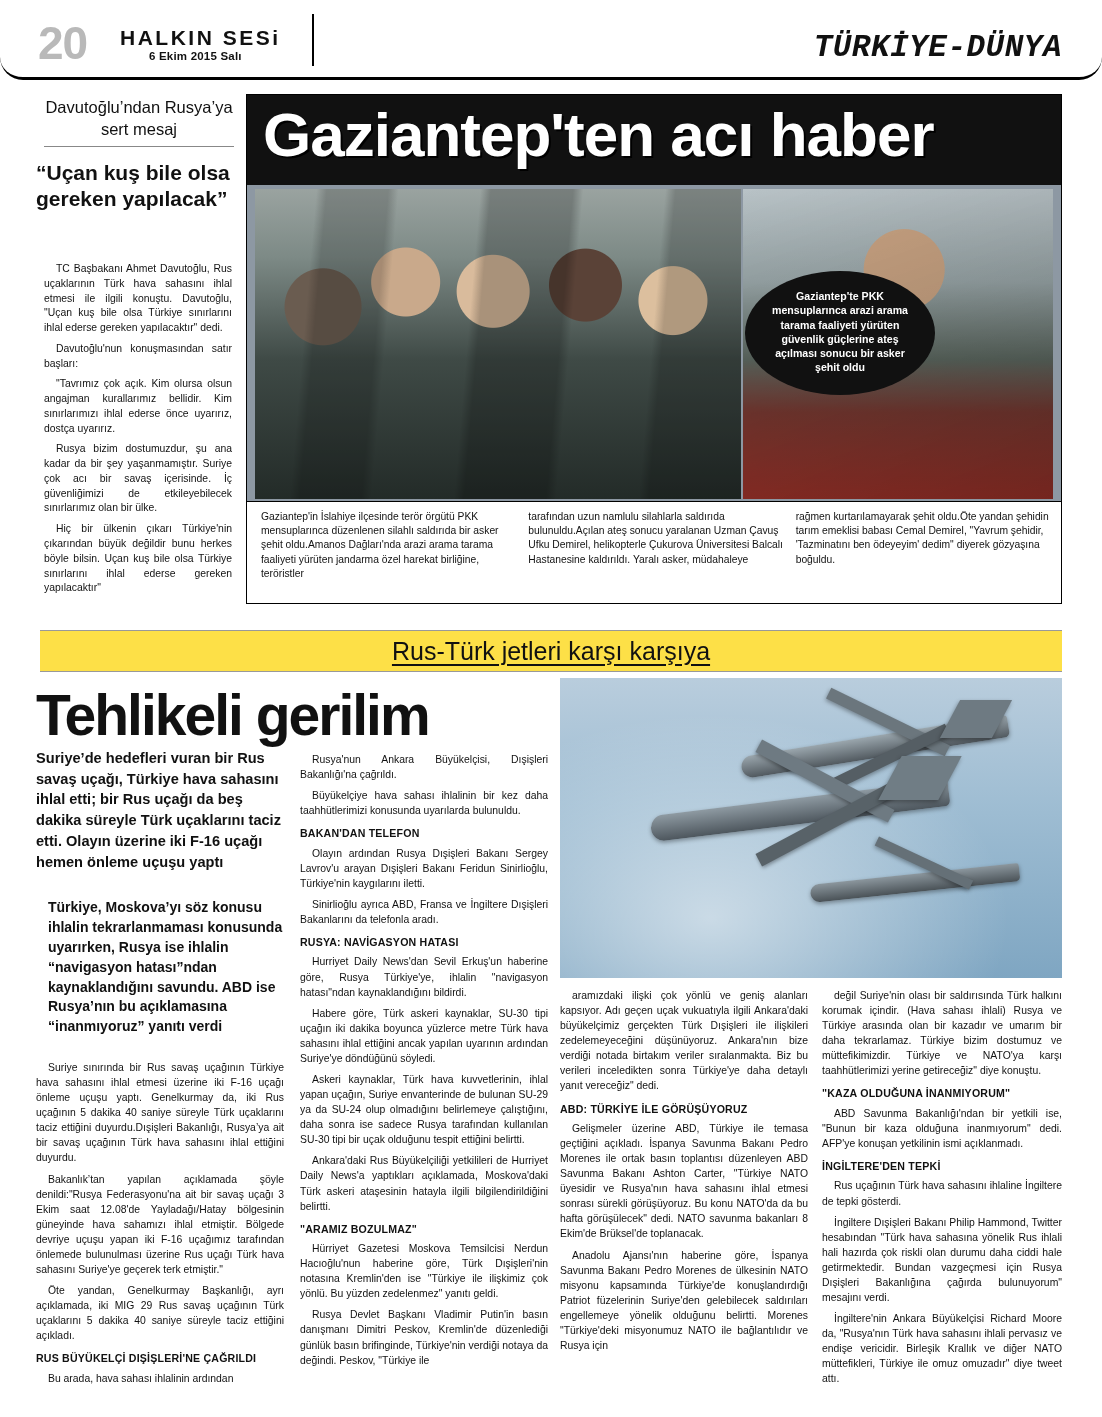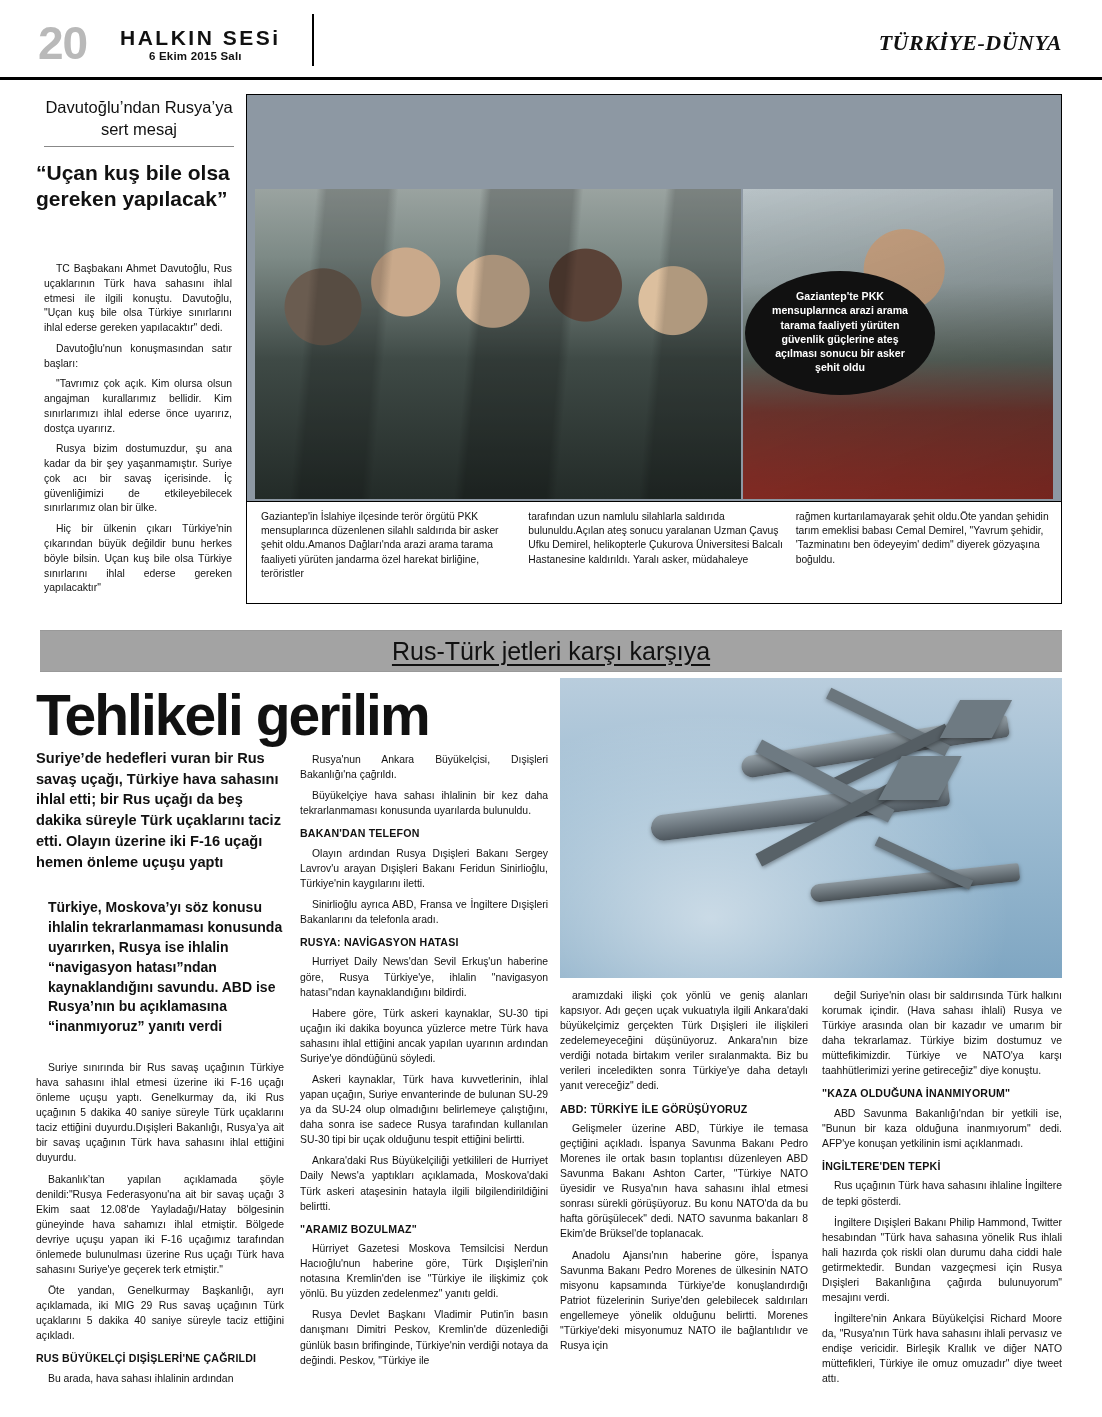--- a/index.html
+++ b/index.html
@@ -11,42 +11,43 @@
     color:#111;
     position:relative;
     overflow:hidden;
   }
   .page { position:relative; width:1102px; height:1417px; padding:0; }
 
   
   .masthead {
     position:absolute; left:0; top:0; width:1102px; height:80px;
     border-bottom:3px solid #000;
+    border-radius:23px;
   }
   .pagenum {
     position:absolute; left:38px; top:16px;
     font-family:"Liberation Sans", sans-serif;
     font-size:46px; font-weight:bold; color:#b9b9b9; letter-spacing:-1px;
   }
   .paper-name {
     position:absolute; left:120px; top:26px;
     font-size:21px; font-weight:bold; letter-spacing:2.5px;
     font-family:"Liberation Sans", sans-serif;
   }
   .paper-date {
     position:absolute; left:140px; top:50px;
     font-size:11.5px; font-weight:bold; letter-spacing:0.2px;padding-left:9px;
   }
   .masthead-vrule {
     position:absolute; left:312px; top:14px; width:2px; height:52px; background:#000;
   }
   .section-title {
     position:absolute; right:40px; top:30px;
-    font-size:22px; font-weight:bold; font-style:italic; letter-spacing:0.5px;
-    font-family:Liberation Serif, serif;
+    font-size:31px; font-weight:bold; font-style:italic; letter-spacing:0.5px;
+    font-family:Liberation Mono, monospace;
   }
 
   
   .kicker {
     position:absolute; left:44px; top:96px; width:190px;
     font-size:16.5px; line-height:1.35; color:#111;
     border-bottom:1px solid #888; padding-bottom:5px;
     text-align:center;
   }
   .lead-head {
@@ -122,21 +123,21 @@
     background:#fff; border-top:1px solid #000;
     display:flex; gap:12px; padding:8px 10px 6px 14px;
   }
   .caption-area .ccol {
     flex:1; font-size:10.3px; line-height:1.38; text-align:left;
   }
 
   
   .strip {
     position:absolute; left:40px; top:630px; width:1022px; height:42px;
-    background:#a3a3a3; border-top:1px solid #999; border-bottom:1px solid #999;
+    background:#fde047; border-top:1px solid #999; border-bottom:1px solid #999;
   }
   .strip .stext {
     position:absolute; left:0; right:0; top:6px;
     text-align:center; font-size:25px; font-weight:normal;
     text-decoration:underline; text-underline-offset:4px;
     font-family:"Liberation Sans", sans-serif;
   }
 
   .mega-head {
     position:absolute; left:36px; top:682px;
@@ -203,20 +204,23 @@
   <div class="lead-head">“Uçan kuş bile olsa gereken yapılacak”</div>
   <div class="col-left-body">
     <p>TC Başbakanı Ahmet Davutoğlu, Rus uçaklarının Türk hava sahasını ihlal etmesi ile ilgili konuştu. Davutoğlu, "Uçan kuş bile olsa Türkiye sınırlarını ihlal ederse gereken yapılacaktır" dedi.</p>
     <p>Davutoğlu'nun konuşmasından satır başları:</p>
     <p>"Tavrımız çok açık. Kim olursa olsun angajman kurallarımız bellidir. Kim sınırlarımızı ihlal ederse önce uyarırız, dostça uyarırız.</p>
     <p>Rusya bizim dostumuzdur, şu ana kadar da bir şey yaşanmamıştır. Suriye çok acı bir savaş içerisinde. İç güvenliğimizi de etkileyebilecek sınırlarımız olan bir ülke.</p>
     <p>Hiç bir ülkenin çıkarı Türkiye'nin çıkarından büyük değildir bunu herkes böyle bilsin. Uçan kuş bile olsa Türkiye sınırlarını ihlal ederse gereken yapılacaktır"</p>
   </div>
 
   <div class="photo-block">
+    <div class="headline-bar">
+      <div class="htext">Gaziantep'ten acı haber</div>
+    </div>
     <div class="photos">
       <div class="photo-crowd"></div>
       <div class="photo-soldier"></div>
       <div class="bubble">Gaziantep'te PKK mensuplarınca arazi arama tarama faaliyeti yürüten güvenlik güçlerine ateş açılması sonucu bir asker şehit oldu</div>
     </div>
     <div class="caption-area">
       <div class="ccol">Gaziantep'in İslahiye ilçesinde terör örgütü PKK mensuplarınca düzenlenen silahlı saldırıda bir asker şehit oldu.Amanos Dağları'nda arazi arama tarama faaliyeti yürüten jandarma özel harekat birliğine, teröristler</div>
       <div class="ccol">tarafından uzun namlulu silahlarla saldırıda bulunuldu.Açılan ateş sonucu yaralanan Uzman Çavuş Ufku Demirel, helikopterle Çukurova Üniversitesi Balcalı Hastanesine kaldırıldı. Yaralı asker, müdahaleye</div>
       <div class="ccol">rağmen kurtarılamayarak şehit oldu.Öte yandan şehidin tarım emeklisi babası Cemal Demirel, "Yavrum şehidir, 'Tazminatını ben ödeyeyim' dedim" diyerek gözyaşına boğuldu.</div>
     </div>
@@ -246,21 +250,21 @@
   <div class="tcol c1">
     <p>Suriye sınırında bir Rus savaş uçağının Türkiye hava sahasını ihlal etmesi üzerine iki F-16 uçağı önleme uçuşu yaptı. Genelkurmay da, iki Rus uçağının 5 dakika 40 saniye süreyle Türk uçaklarını taciz ettiğini duyurdu.Dışişleri Bakanlığı, Rusya’ya ait bir savaş uçağının Türk hava sahasını ihlal ettiğini duyurdu.</p>
     <p>Bakanlık’tan yapılan açıklamada şöyle denildi:"Rusya Federasyonu'na ait bir savaş uçağı 3 Ekim saat 12.08'de Yayladağı/Hatay bölgesinin güneyinde hava sahamızı ihlal etmiştir. Bölgede devriye uçuşu yapan iki F-16 uçağımız tarafından önlemede bulunulması üzerine Rus uçağı Türk hava sahasını Suriye'ye geçerek terk etmiştir."</p>
     <p>Öte yandan, Genelkurmay Başkanlığı, ayrı açıklamada, iki MIG 29 Rus savaş uçağının Türk uçaklarını 5 dakika 40 saniye süreyle taciz ettiğini açıkladı.</p>
     <h4>RUS BÜYÜKELÇİ DIŞİŞLERİ'NE ÇAĞRILDI</h4>
     <p>Bu arada, hava sahası ihlalinin ardından</p>
   </div>
 
   <div class="tcol c2">
     <p>Rusya'nun Ankara Büyükelçisi, Dışişleri Bakanlığı'na çağrıldı.</p>
-    <p>Büyükelçiye hava sahası ihlalinin bir kez daha tekrarlanmaması konusunda uyarılarda bulunuldu.</p>
+    <p>Büyükelçiye hava sahası ihlalinin bir kez daha taahhütlerimizi konusunda uyarılarda bulunuldu.</p>
 
     <h4>BAKAN'DAN TELEFON</h4>
     <p>Olayın ardından Rusya Dışişleri Bakanı Sergey Lavrov'u arayan Dışişleri Bakanı Feridun Sinirlioğlu, Türkiye'nin kaygılarını iletti.</p>
     <p>Sinirlioğlu ayrıca ABD, Fransa ve İngiltere Dışişleri Bakanlarını da telefonla aradı.</p>
 
     <h4>RUSYA: NAVİGASYON HATASI</h4>
     <p>Hurriyet Daily News'dan Sevil Erkuş'un haberine göre, Rusya Türkiye'ye, ihlalin "navigasyon hatası"ndan kaynaklandığını bildirdi.</p>
     <p>Habere göre, Türk askeri kaynaklar, SU-30 tipi uçağın iki dakika boyunca yüzlerce metre Türk hava sahasını ihlal ettiğini ancak yapılan uyarının ardından Suriye'ye döndüğünü söyledi.</p>
     <p>Askeri kaynaklar, Türk hava kuvvetlerinin, ihlal yapan uçağın, Suriye envanterinde de bulunan SU-29 ya da SU-24 olup olmadığını belirlemeye çalıştığını, daha sonra ise sadece Rusya tarafından kullanılan SU-30 tipi bir uçak olduğunu tespit ettiğini belirtti.</p>
     <p>Ankara'daki Rus Büyükelçiliği yetkilileri de Hurriyet Daily News'a yaptıkları açıklamada, Moskova'daki Türk askeri ataşesinin hatayla ilgili bilgilendirildiğini belirtti.</p>

